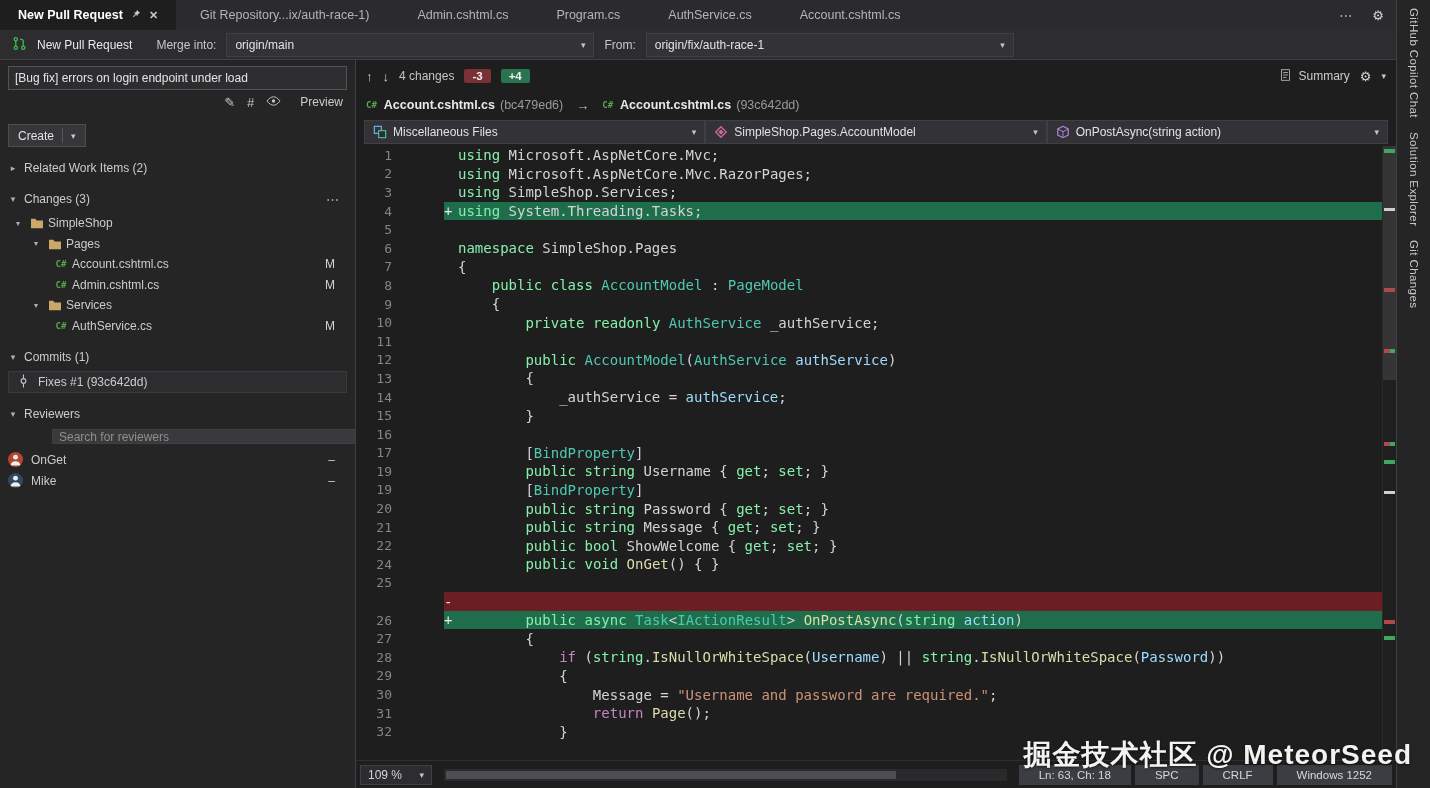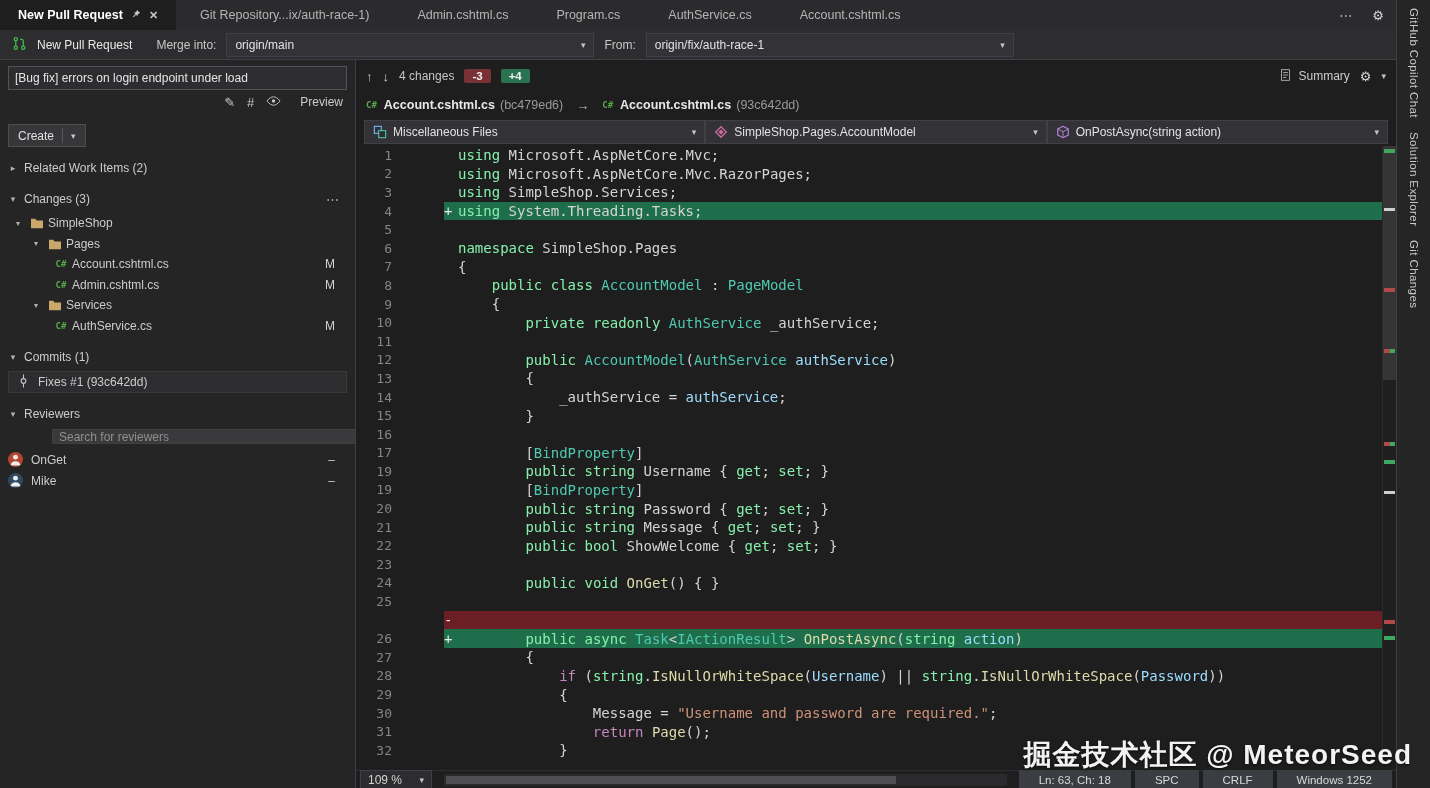--- a/index.html
+++ b/index.html
@@ -91,21 +91,21 @@
   .tk-kw{color:#86efac;} .tk-ctl{color:#c586c0;} .tk-ty{color:#4ec9b0;}
   .tk-mth{color:#dcdcaa;} .tk-str{color:#ce9178;} .tk-id{color:#9cdcfe;} .tk-pl{color:#d4d4d4;}
 
   .vscroll{position:absolute;top:0;bottom:0;right:0;width:14px;background:#1f1f1f;border-left:1px solid #2a2a2a;}
   .vthumb{position:absolute;left:0;right:0;top:0;height:38%;background:rgba(130,130,130,0.22);}
   .vmark{position:absolute;left:1px;right:1px;height:4px;}
   .vmark.green{background:#3fa75f;} .vmark.red{background:#b04a4a;}
   .vmark.white{background:#cfcfcf;height:3px;}
   .vmark.mixed{background:linear-gradient(90deg,#b04a4a 50%,#3fa75f 50%);}
 
-  .dstatus{position:absolute;left:0;right:0;bottom:0;height:18px;background:#1e1e1e;border-top:1px solid #2f2f32;
+  .dstatus{position:absolute;left:0;right:0;bottom:0;height:28px;background:#1e1e1e;border-top:1px solid #2f2f32;
            display:flex;align-items:center;padding:0 4px;gap:4px;font-size:12px;}
   .zoom{width:72px;height:20px;background:#2d2d30;border:1px solid #3f3f46;display:flex;align-items:center;
         padding:0 7px;color:#d4d4d4;gap:4px;}
   .zoom .chev{margin-left:auto;}
   .hscroll{flex:1;height:12px;background:#2a2a2c;margin:0 8px;position:relative;}
   .hthumb{position:absolute;left:2px;top:2px;bottom:2px;width:80%;background:#4d4d52;}
   .sseg{background:#3a3d42;color:#d8d8d8;font-size:11.5px;height:20px;line-height:20px;padding:0 20px;white-space:nowrap;}
 
   
   .sidestrip{position:absolute;right:0;top:0;width:34px;bottom:0;background:#252526;border-left:1px solid #3f3f46;
@@ -489,27 +489,20 @@
             </div>
           </div>
           <div class="crow">
             <span class="cnum">22</span>
             <div class="cbody">
               <span class="csign"></span>
               <span class="ctext"><span class="tk-pl">        </span><span class="tk-kw">public</span><span class="tk-pl"> </span><span class="tk-kw">bool</span><span class="tk-pl"> ShowWelcome { </span><span class="tk-kw">get</span><span class="tk-pl">; </span><span class="tk-kw">set</span><span class="tk-pl">; }</span></span>
             </div>
           </div>
           <div class="crow">
-            <span class="cnum">23</span>
-            <div class="cbody">
-              <span class="csign"></span>
-              <span class="ctext"></span>
-            </div>
-          </div>
-          <div class="crow">
             <span class="cnum">24</span>
             <div class="cbody">
               <span class="csign"></span>
               <span class="ctext"><span class="tk-pl">        </span><span class="tk-kw">public</span><span class="tk-pl"> </span><span class="tk-kw">void</span><span class="tk-pl"> </span><span class="tk-mth">OnGet</span><span class="tk-pl">() { }</span></span>
             </div>
           </div>
           <div class="crow">
             <span class="cnum">25</span>
             <div class="cbody">
               <span class="csign"></span>

